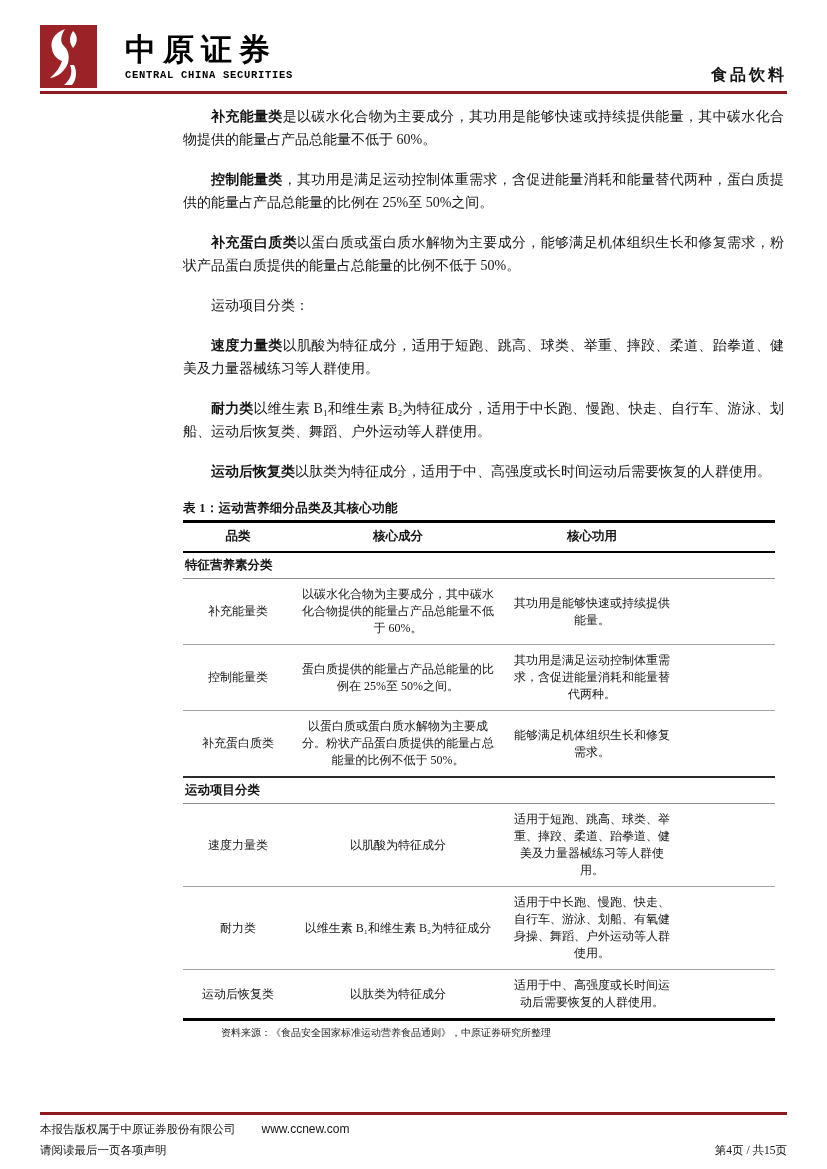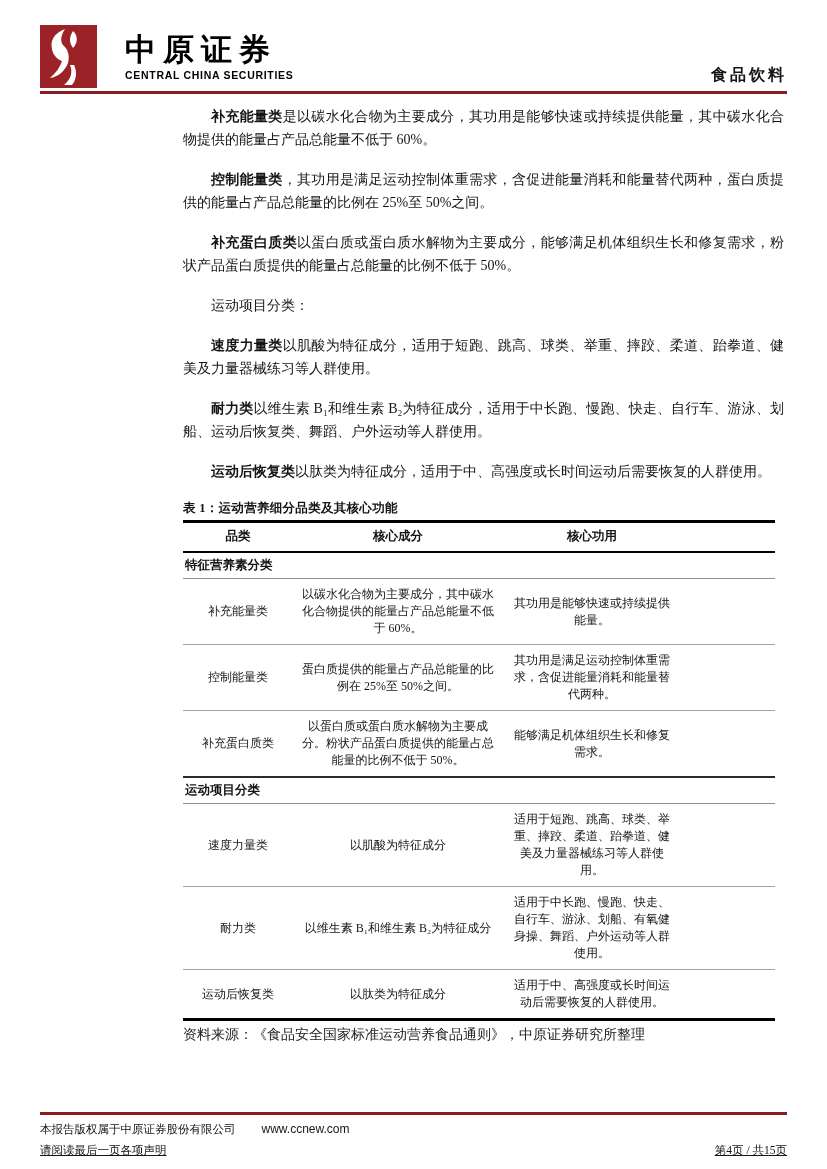--- a/index.html
+++ b/index.html
@@ -10,21 +10,21 @@
   }
   .page { padding:0 40px; }
 
   
   .header { padding-top:25px; display:flex; justify-content:space-between; align-items:flex-end; }
   .logo-row { display:flex; gap:28px; align-items:flex-start; }
   .logo-mark { width:57px; height:63px; display:block; }
   .logo-text { padding-top:9px; }
   .logo-cn { font-size:31px; font-weight:700; letter-spacing:7px; line-height:1.0; color:#000; }
   .logo-en { font-size:10.5px; font-weight:700; letter-spacing:0.7px; margin-top:4px; color:#000;
-             font-family:Liberation Sans, sans-serif; }
+             font-family:Liberation Mono, monospace; }
   .sector { font-size:16px; font-weight:700; letter-spacing:3px; padding-bottom:2px; }
   .header-rule { height:3px; background:#8d1b20; margin-top:3px; }
 
   
   .main { margin-left:143px; width:601px; margin-top:11px; }
   .para { font-size:14px; line-height:23px; text-indent:2em; margin-bottom:17px; text-align:justify; }
   .p-lead { font-weight:700; }
 
   
   .tablewrap { margin-top:5px; width:592px; }
@@ -32,28 +32,28 @@
   table { border-collapse:collapse; width:100%; font-size:12px; line-height:17px;
           border-top:3px solid #000; border-bottom:3px solid #000; table-layout:fixed; }
   th, td { font-weight:400; text-align:center; vertical-align:middle; padding:7px 6px; word-break:break-all; }
   thead th { font-weight:700; font-size:12.5px; padding:5px 6px 6px; }
   th:nth-child(3), td.c3 { padding-right:100px; }
   tr.h-row  { border-bottom:2px solid #000; }
   tr.sec    { border-bottom:1px solid #8f8f8f;margin-left:32px; }
   tr.sec td { text-align:left; font-weight:700; padding:4px 2px; font-size:12.5px; word-break:keep-all; }
   tr.r       { border-bottom:1px solid #a3a3a3; }
   tr.r-thick { border-bottom:2px solid #2b2b2b; }
-  .source { font-size:14px; margin-top:5px; color:#222; }
+  .source { font-size:10px; margin-top:5px; color:#222;margin-left:38px; }
 
   
   .footer { position:absolute; left:40px; right:40px; bottom:11px; }
   .footer-rule { height:3px; background:#8d1b20; margin-bottom:7px; }
   .f-row1 { font-size:11.5px; }
   .f-url  { font-family:"Liberation Sans","DejaVu Sans",sans-serif; font-size:12px; margin-left:26px; }
-  .f-row2 { display:flex; justify-content:space-between; font-size:11.5px; margin-top:6px;text-decoration:underline; }
+  .f-row2 { display:flex; justify-content:space-between; font-size:11.5px; margin-top:6px; }
 </style>
 </head>
 <body>
 
 <div class="page">
 
   <div class="header">
     <div class="logo-row">
       <svg class="logo-mark" viewBox="0 0 57 63">
         <rect width="57" height="63" fill="#9b2227"></rect>

